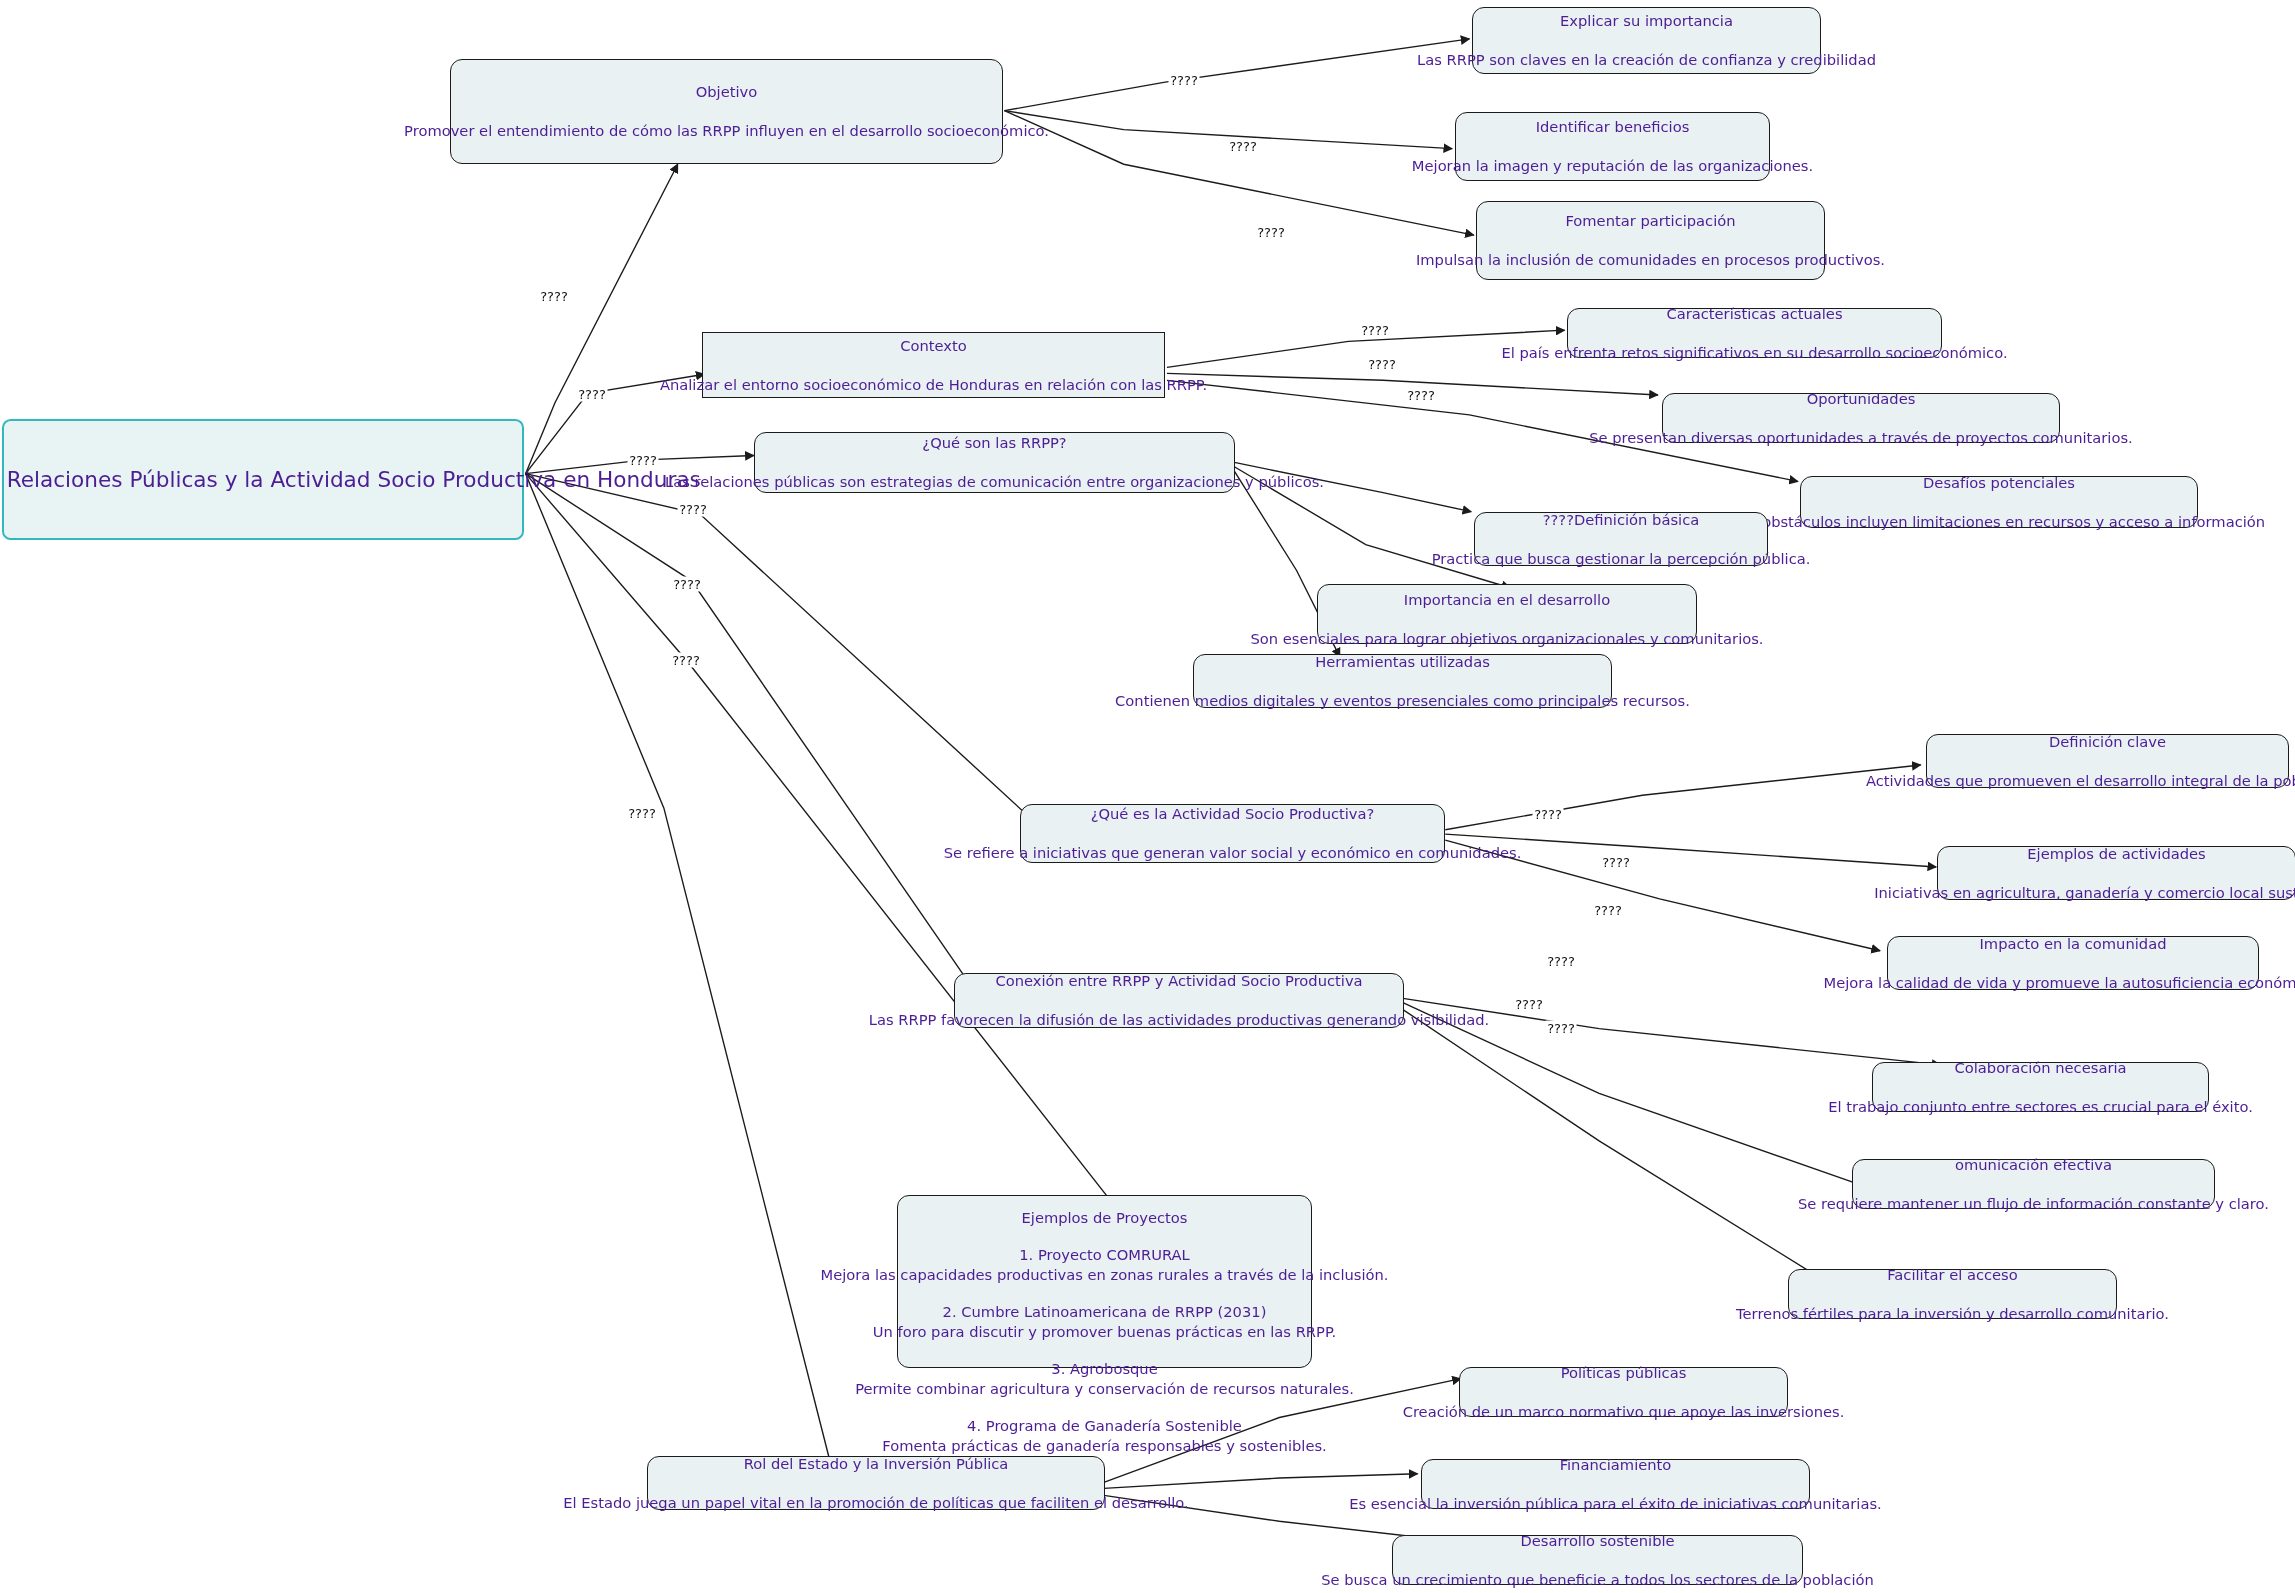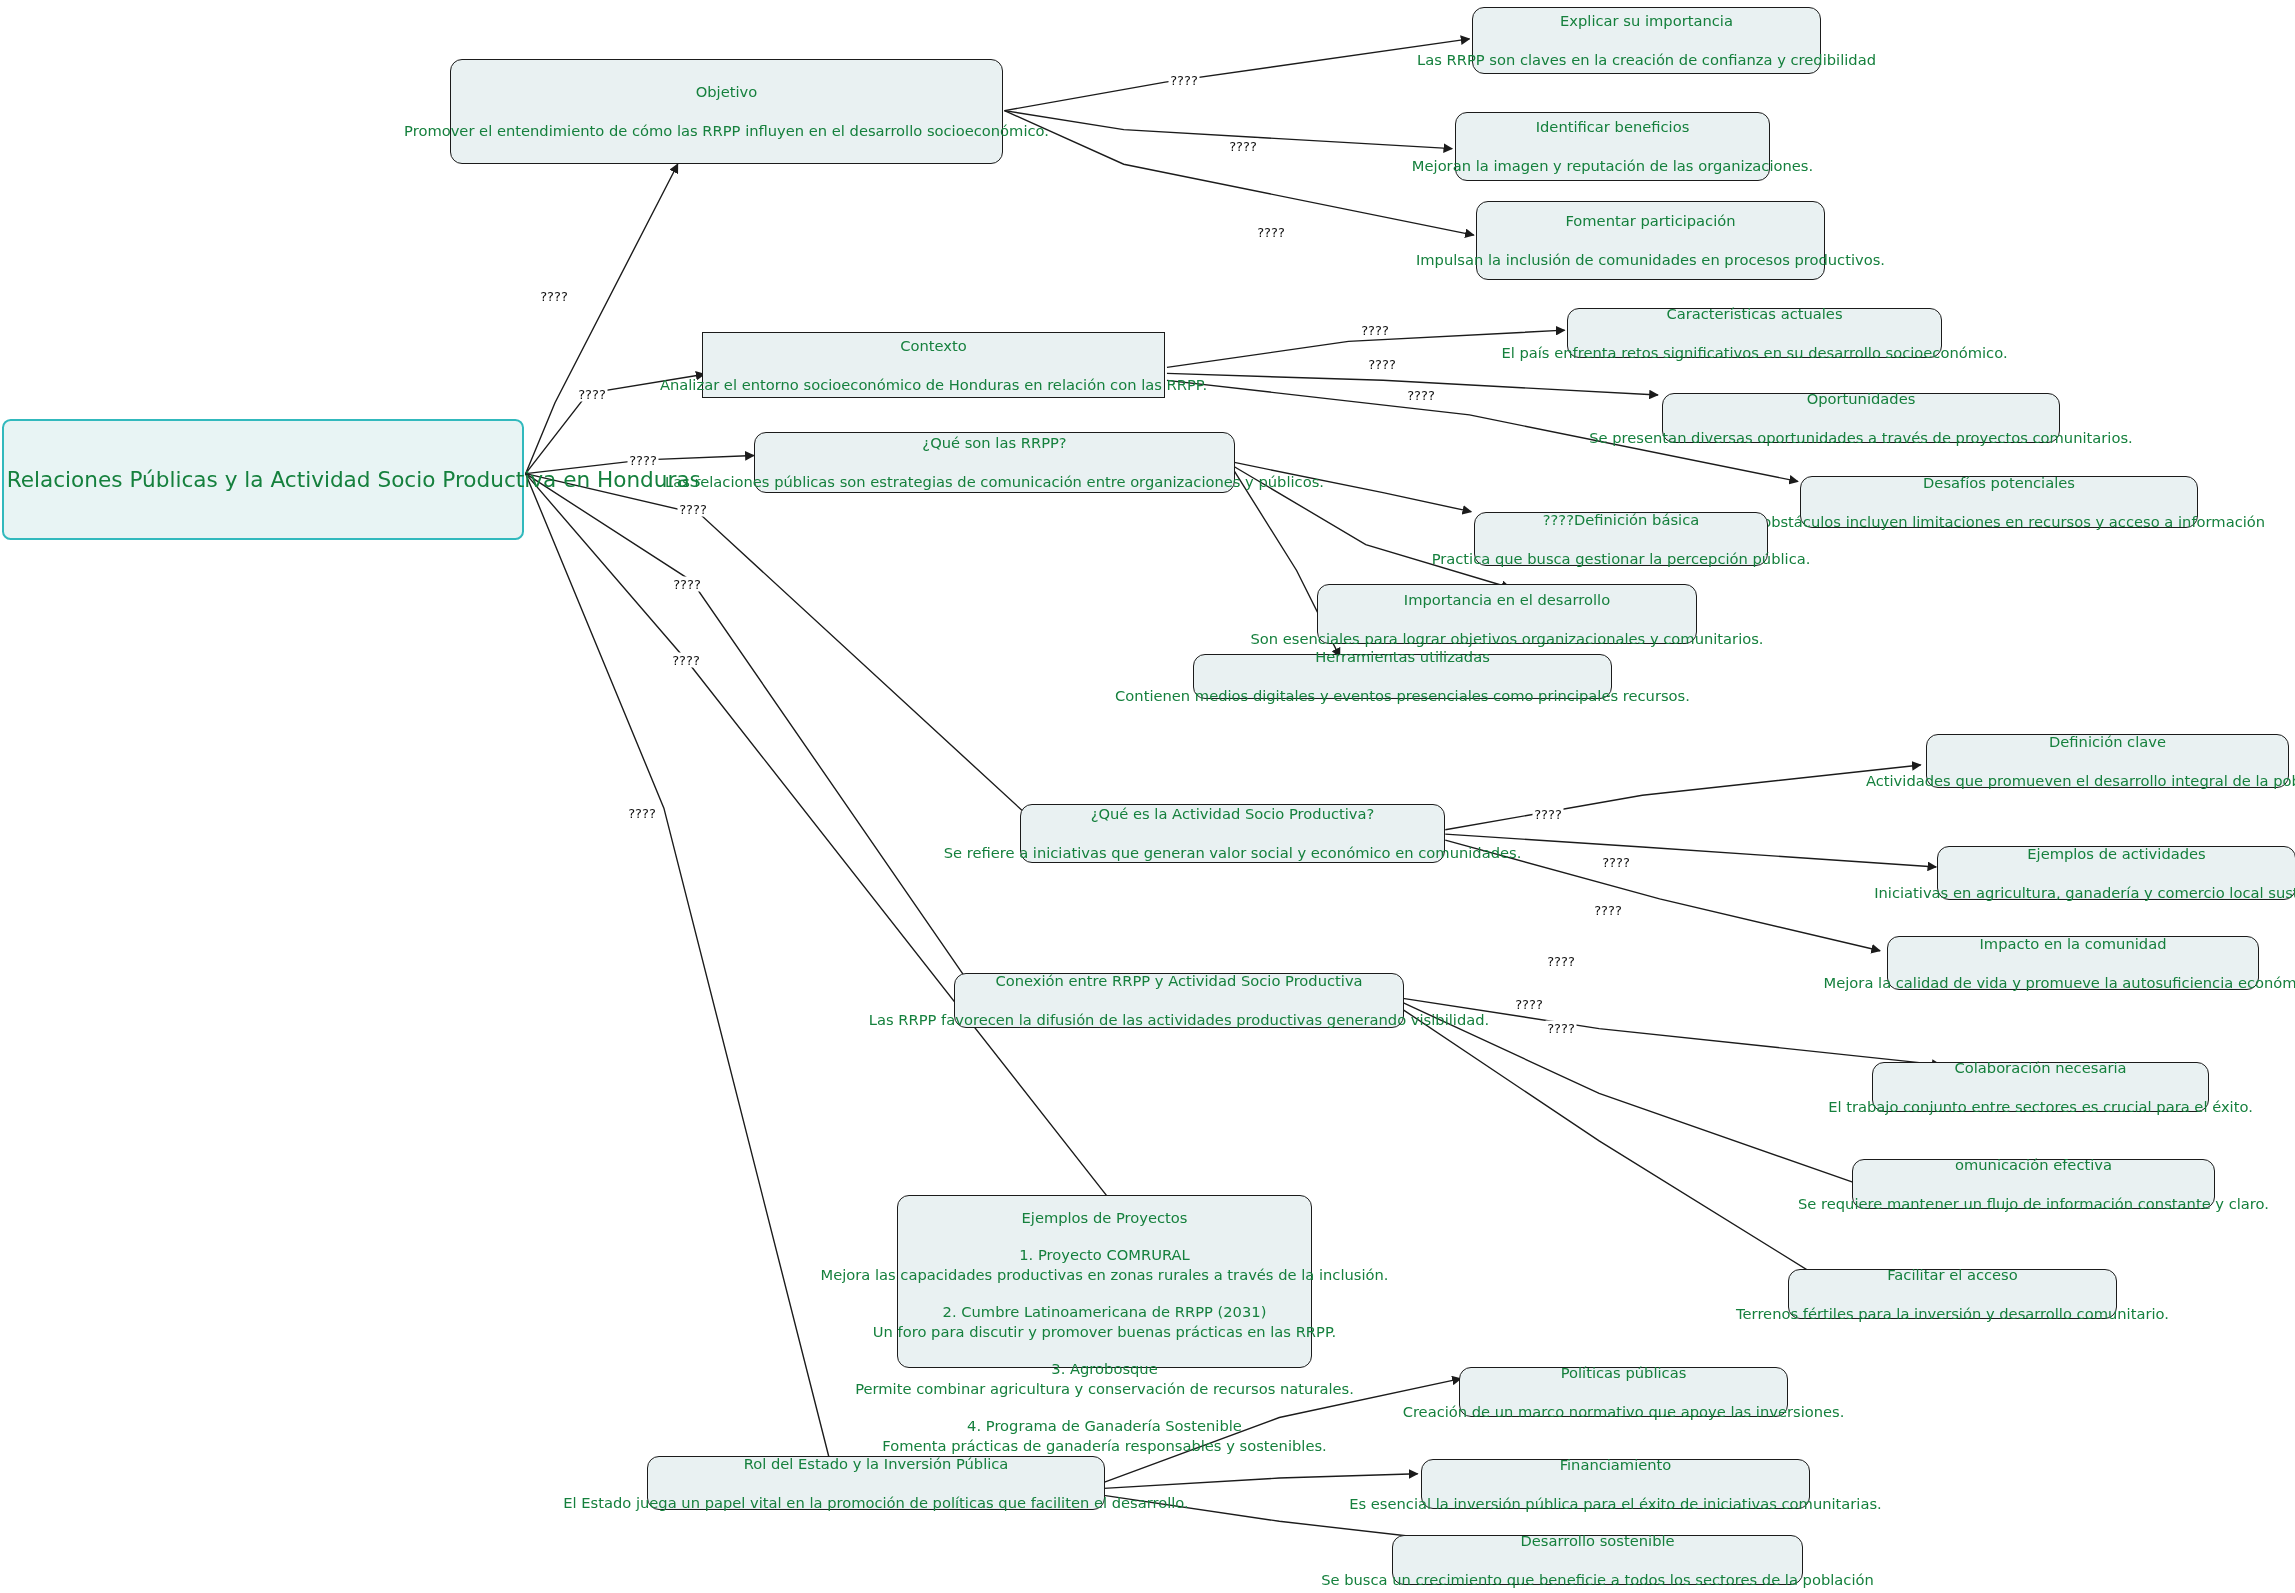--- a/index.html
+++ b/index.html
@@ -26,21 +26,21 @@
     position: absolute;
     box-sizing: border-box;
     background: #e9f1f2;
     border: 1.4px solid #1b1b1b;
     border-radius: 12px;
     display: flex;
     flex-direction: column;
     align-items: center;
     justify-content: center;
     text-align: center;
-    color: #15803d;
+    color: #4c1d95;
     padding: 5.2px 10.4px;
   }
   .node.square {
     border-radius: 0;
   }
   .node .title {
     font-size: 14.7px;
     line-height: 1.35;
     white-space: nowrap;
   }
@@ -192,21 +192,21 @@
   <div class="node" style="left:1474px; top:512px; width:294px; height:54px;">
     <span class="title">????Definición básica</span>
     <span class="desc">Practica que busca gestionar la percepción pública.</span>
   </div>
 
   <div class="node" style="left:1317px; top:584px; width:380px; height:60px;justify-content:space-between;">
     <span class="title">Importancia en el desarrollo</span>
     <span class="desc">Son esenciales para lograr objetivos organizacionales y comunitarios.</span>
   </div>
 
-  <div class="node" style="left:1193px; top:654px; width:419px; height:45px;">
+  <div class="node" style="left:1193px; top:654px; width:419px; height:54px;">
     <span class="title">Herramientas utilizadas</span>
     <span class="desc">Contienen medios digitales y eventos presenciales como principales recursos.</span>
   </div>
 
   <div class="node" style="left:1020px; top:804px; width:425px; height:59px;">
     <span class="title">¿Qué es la Actividad Socio Productiva?</span>
     <span class="desc">Se refiere a iniciativas que generan valor social y económico en comunidades.</span>
   </div>
 
   <div class="node" style="left:1926px; top:734px; width:363px; height:54px;">

